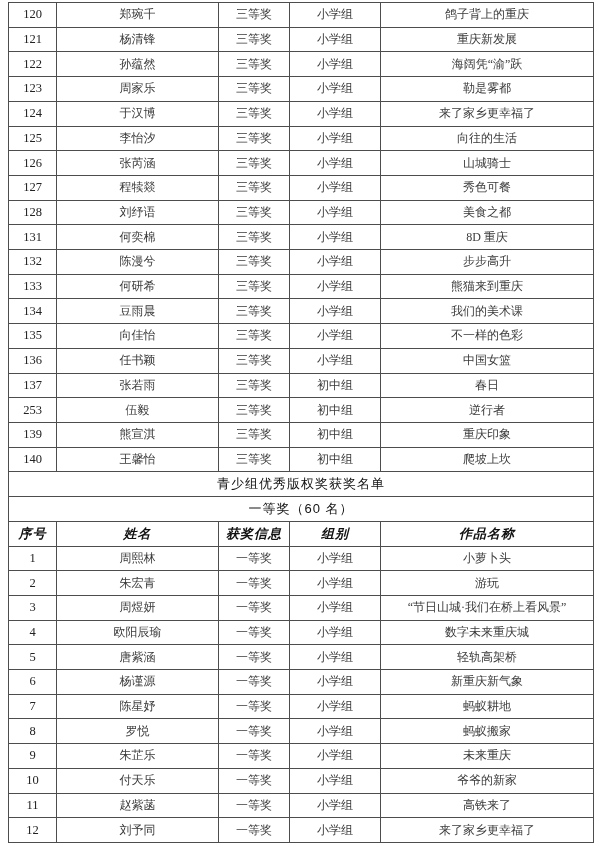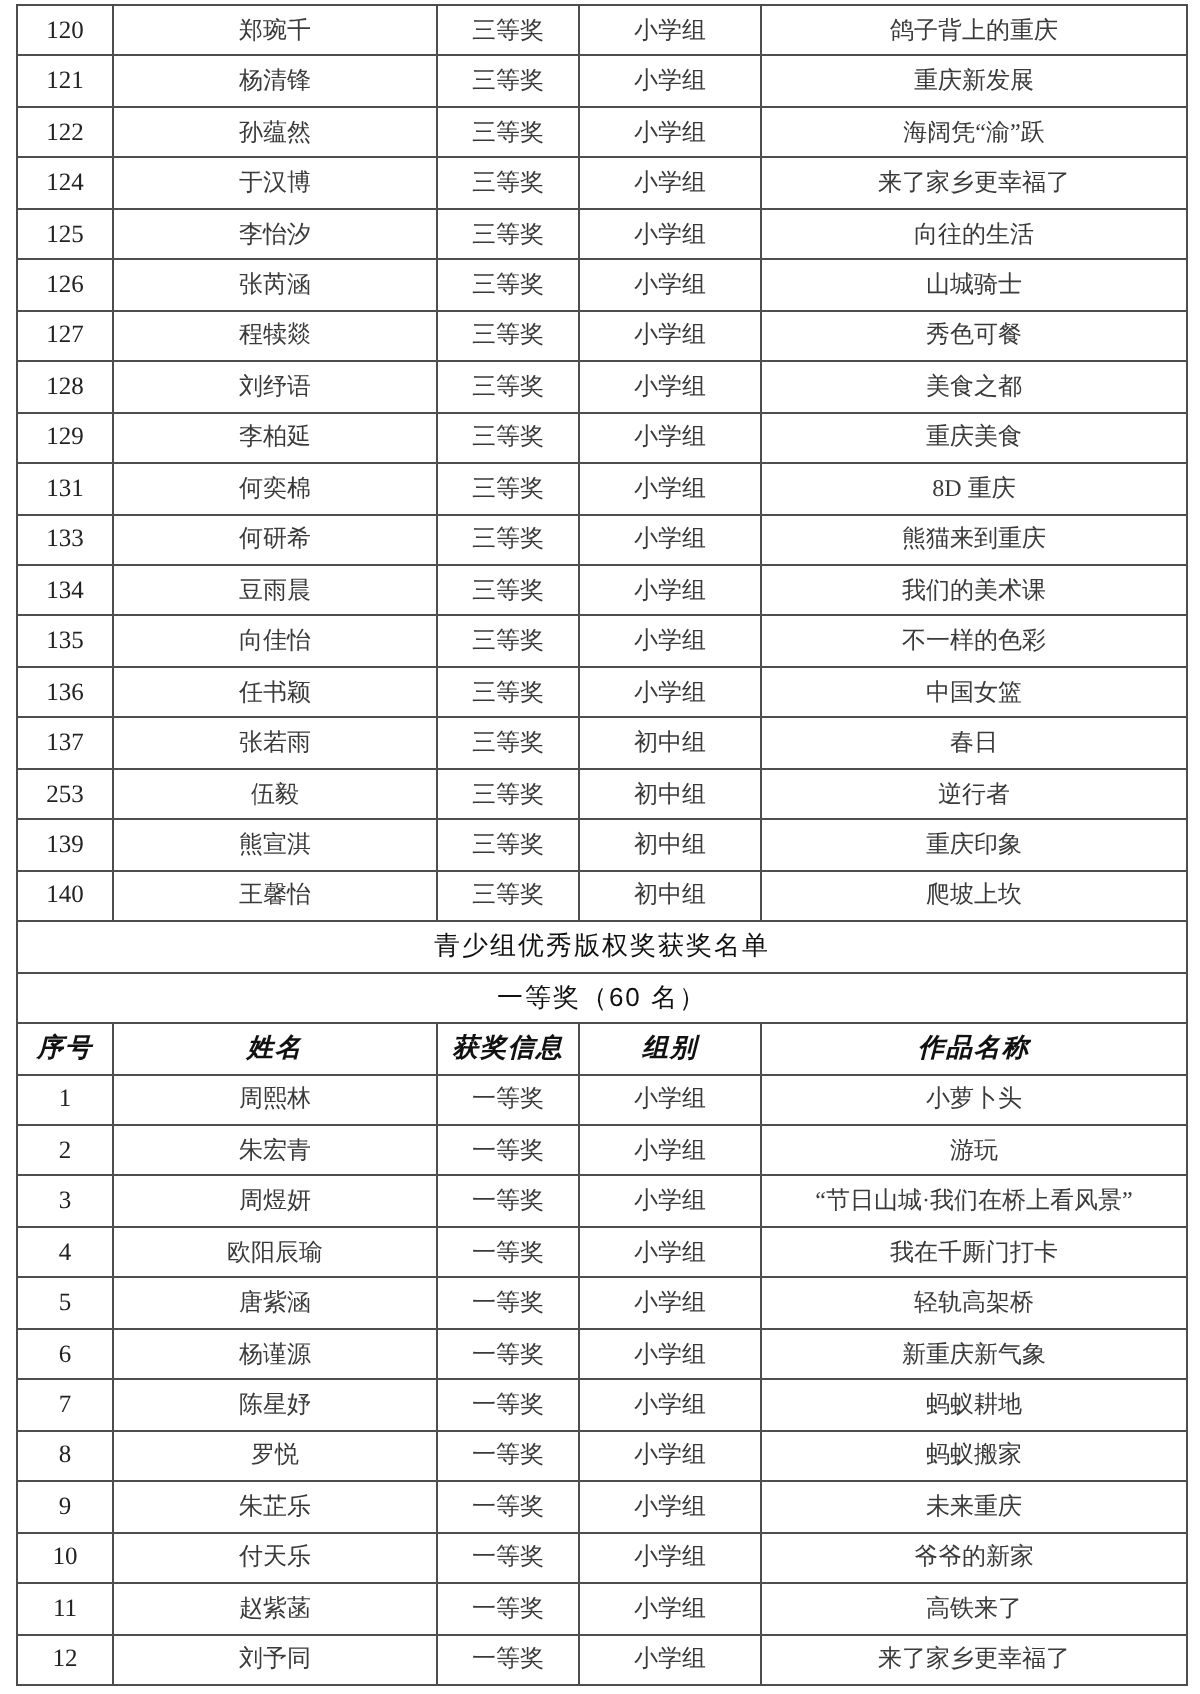--- a/index.html
+++ b/index.html
@@ -78,20 +78,27 @@
         <td>重庆新发展</td>
       </tr>
       <tr>
         <td class="num">122</td>
         <td>孙蕴然</td>
         <td>三等奖</td>
         <td>小学组</td>
         <td>海阔凭“渝”跃</td>
       </tr>
       <tr>
+        <td class="num">123</td>
+        <td>周家乐</td>
+        <td>三等奖</td>
+        <td>小学组</td>
+        <td>勒是雾都</td>
+      </tr>
+      <tr>
         <td class="num">124</td>
         <td>于汉博</td>
         <td>三等奖</td>
         <td>小学组</td>
         <td>来了家乡更幸福了</td>
       </tr>
       <tr>
         <td class="num">125</td>
         <td>李怡汐</td>
         <td>三等奖</td>
@@ -113,32 +120,32 @@
         <td>秀色可餐</td>
       </tr>
       <tr>
         <td class="num">128</td>
         <td>刘纾语</td>
         <td>三等奖</td>
         <td>小学组</td>
         <td>美食之都</td>
       </tr>
       <tr>
-        <td class="num">129</td>
-        <td>李柏延</td>
-        <td>三等奖</td>
-        <td>小学组</td>
-        <td>重庆美食</td>
-      </tr>
-      <tr>
         <td class="num">131</td>
         <td>何奕棉</td>
         <td>三等奖</td>
         <td>小学组</td>
         <td>8D 重庆</td>
+      </tr>
+      <tr>
+        <td class="num">132</td>
+        <td>陈漫兮</td>
+        <td>三等奖</td>
+        <td>小学组</td>
+        <td>步步高升</td>
       </tr>
       <tr>
         <td class="num">133</td>
         <td>何研希</td>
         <td>三等奖</td>
         <td>小学组</td>
         <td>熊猫来到重庆</td>
       </tr>
       <tr>
         <td class="num">134</td>
@@ -227,21 +234,21 @@
         <td>周煜妍</td>
         <td>一等奖</td>
         <td>小学组</td>
         <td>“节日山城·我们在桥上看风景”</td>
       </tr>
       <tr>
         <td class="num">4</td>
         <td>欧阳辰瑜</td>
         <td>一等奖</td>
         <td>小学组</td>
-        <td>我在千厮门打卡</td>
+        <td>数字未来重庆城</td>
       </tr>
       <tr>
         <td class="num">5</td>
         <td>唐紫涵</td>
         <td>一等奖</td>
         <td>小学组</td>
         <td>轻轨高架桥</td>
       </tr>
       <tr>
         <td class="num">6</td>

